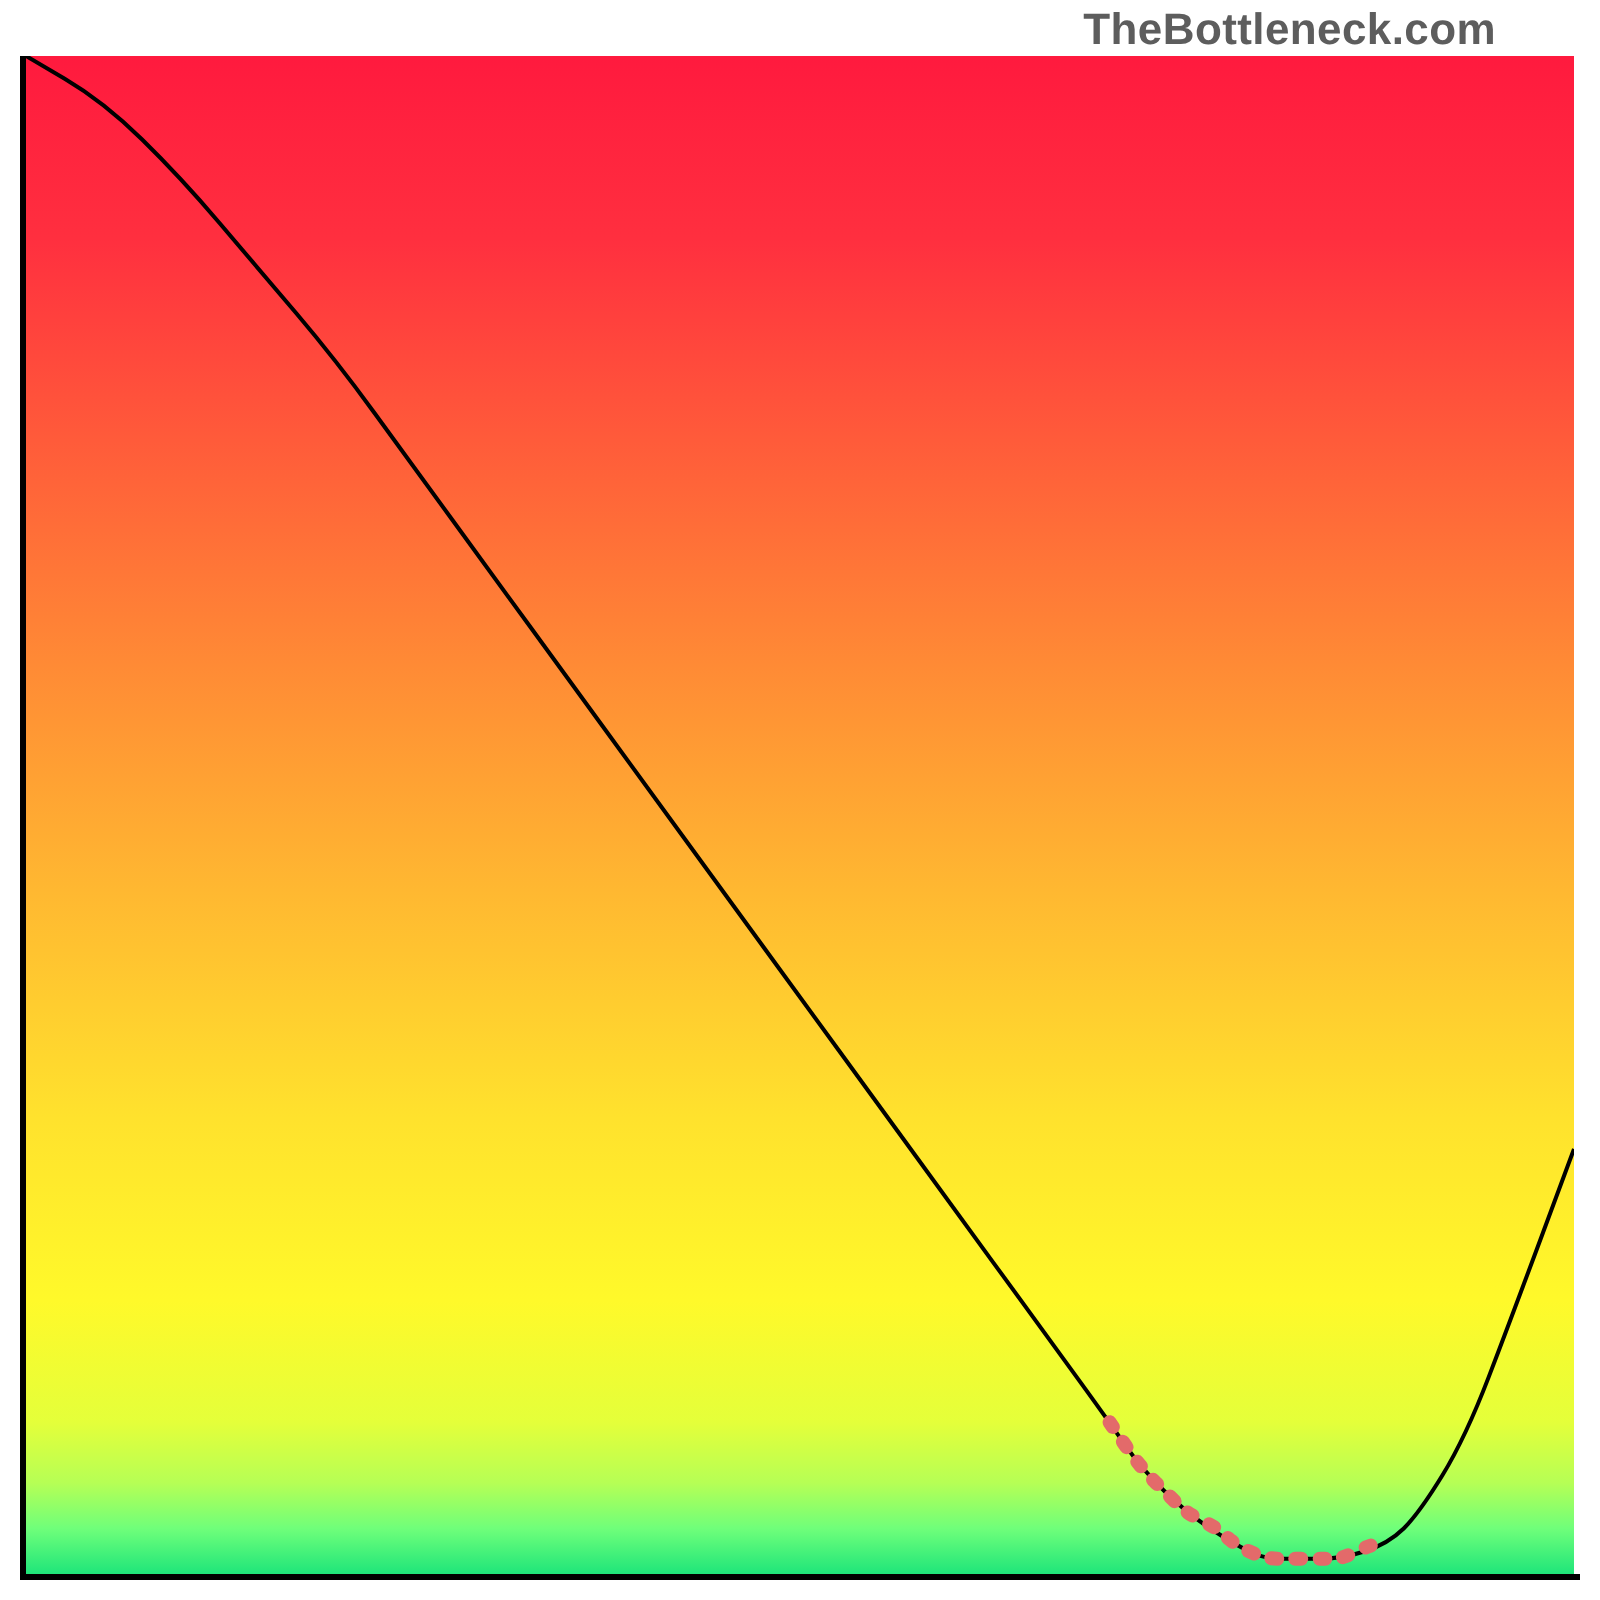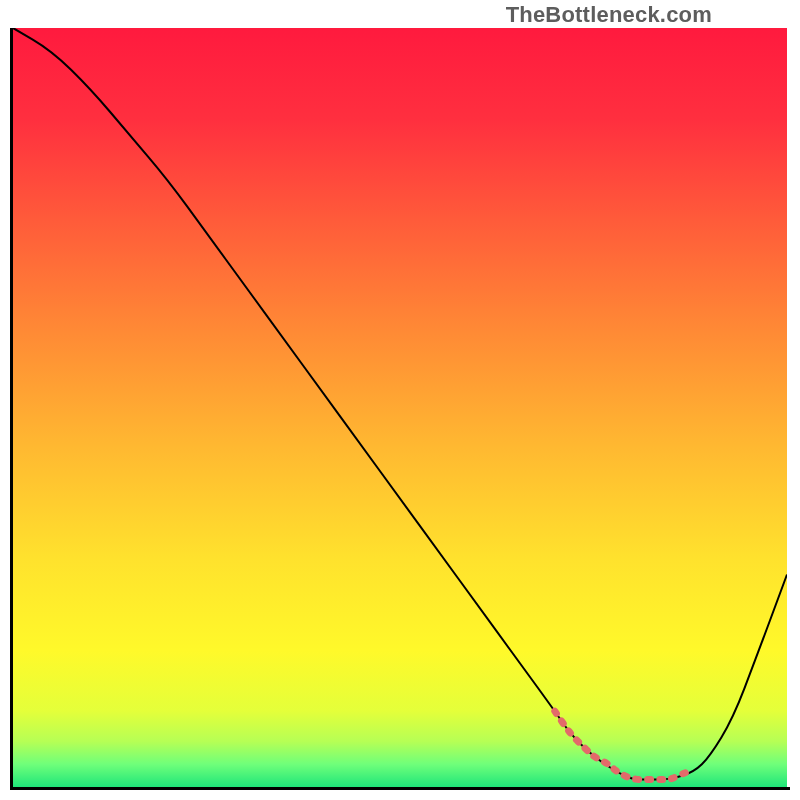--- a/index.html
+++ b/index.html
@@ -8,20 +8,21 @@
     width: 800px;
     height: 800px;
     overflow: hidden;
     background: #ffffff;
     font-family: Arial, Helvetica, sans-serif;
   }
   .container {
     position: relative;
     width: 720px;
     height: 800px;
+    padding-left: 36px;
   }
   .watermark {
     position: absolute;
     top: 2px;
     right: 8px;
     font-size: 22px;
     font-weight: 600;
     color: #5d5d5d;
     letter-spacing: 0.2px;
     z-index: 5;

